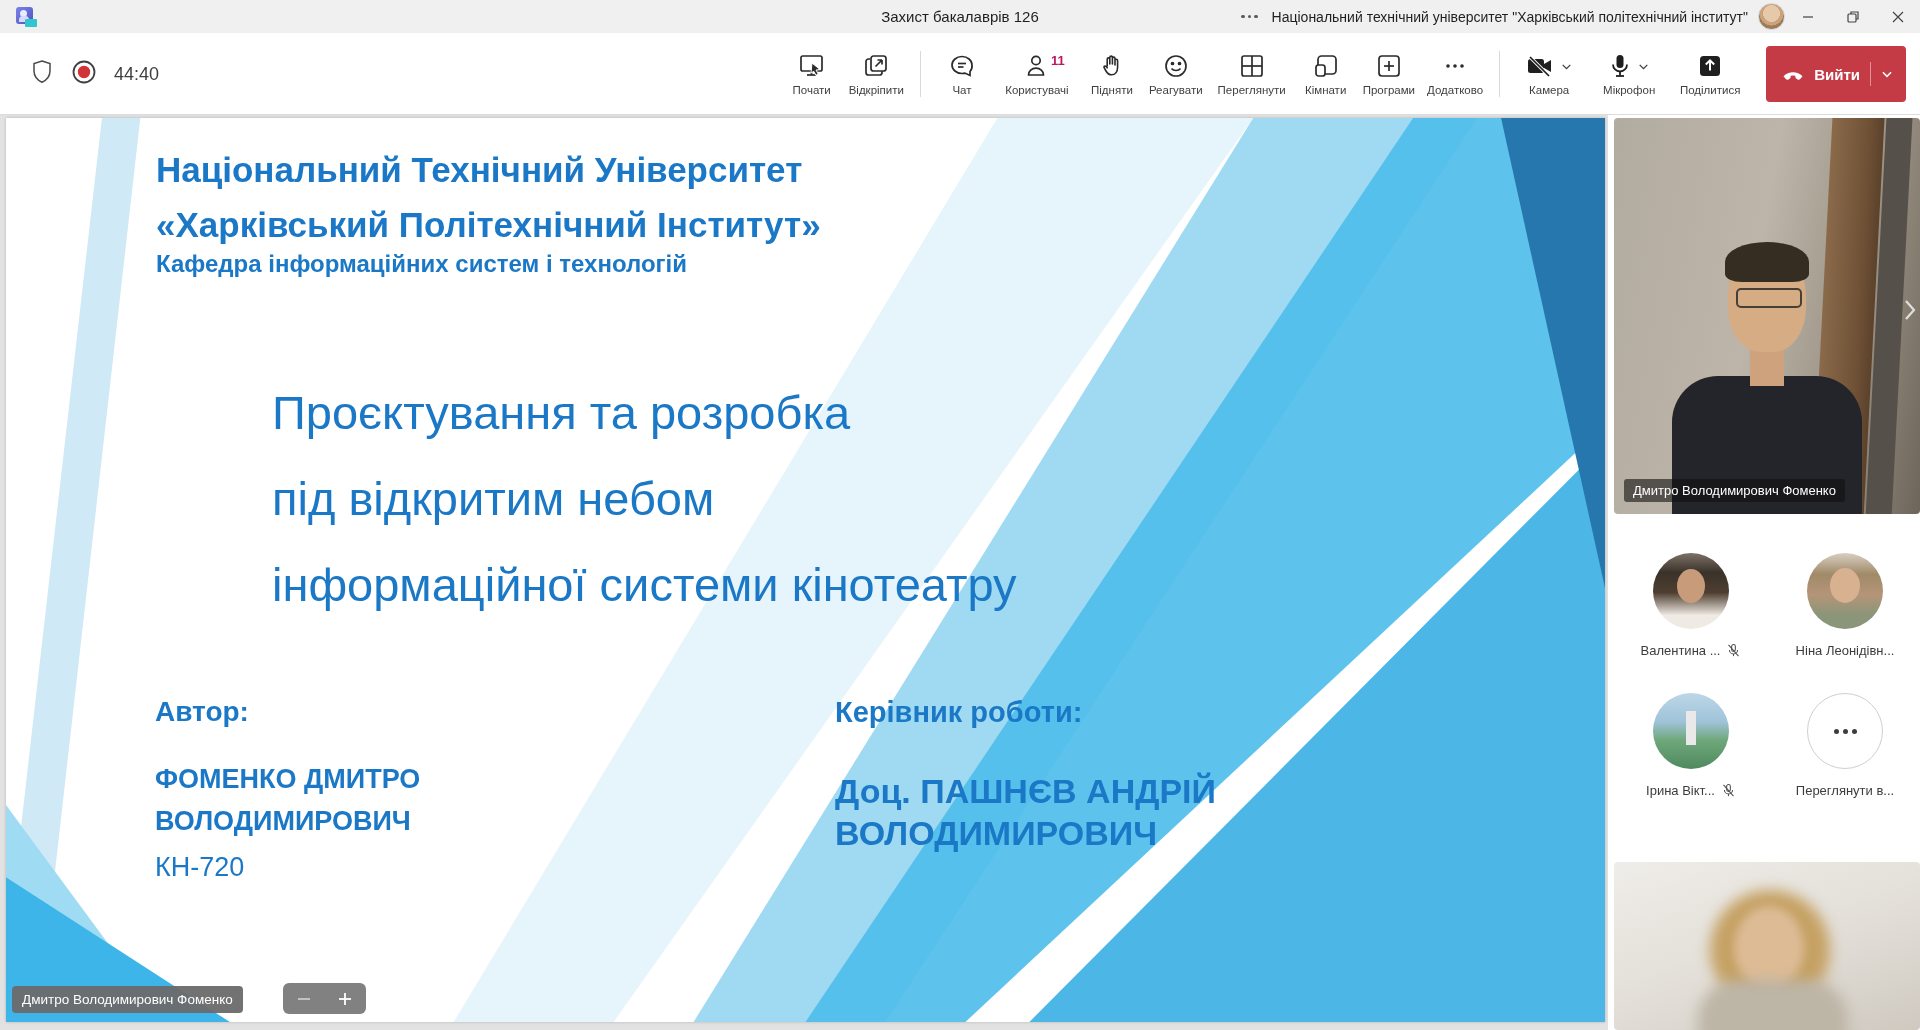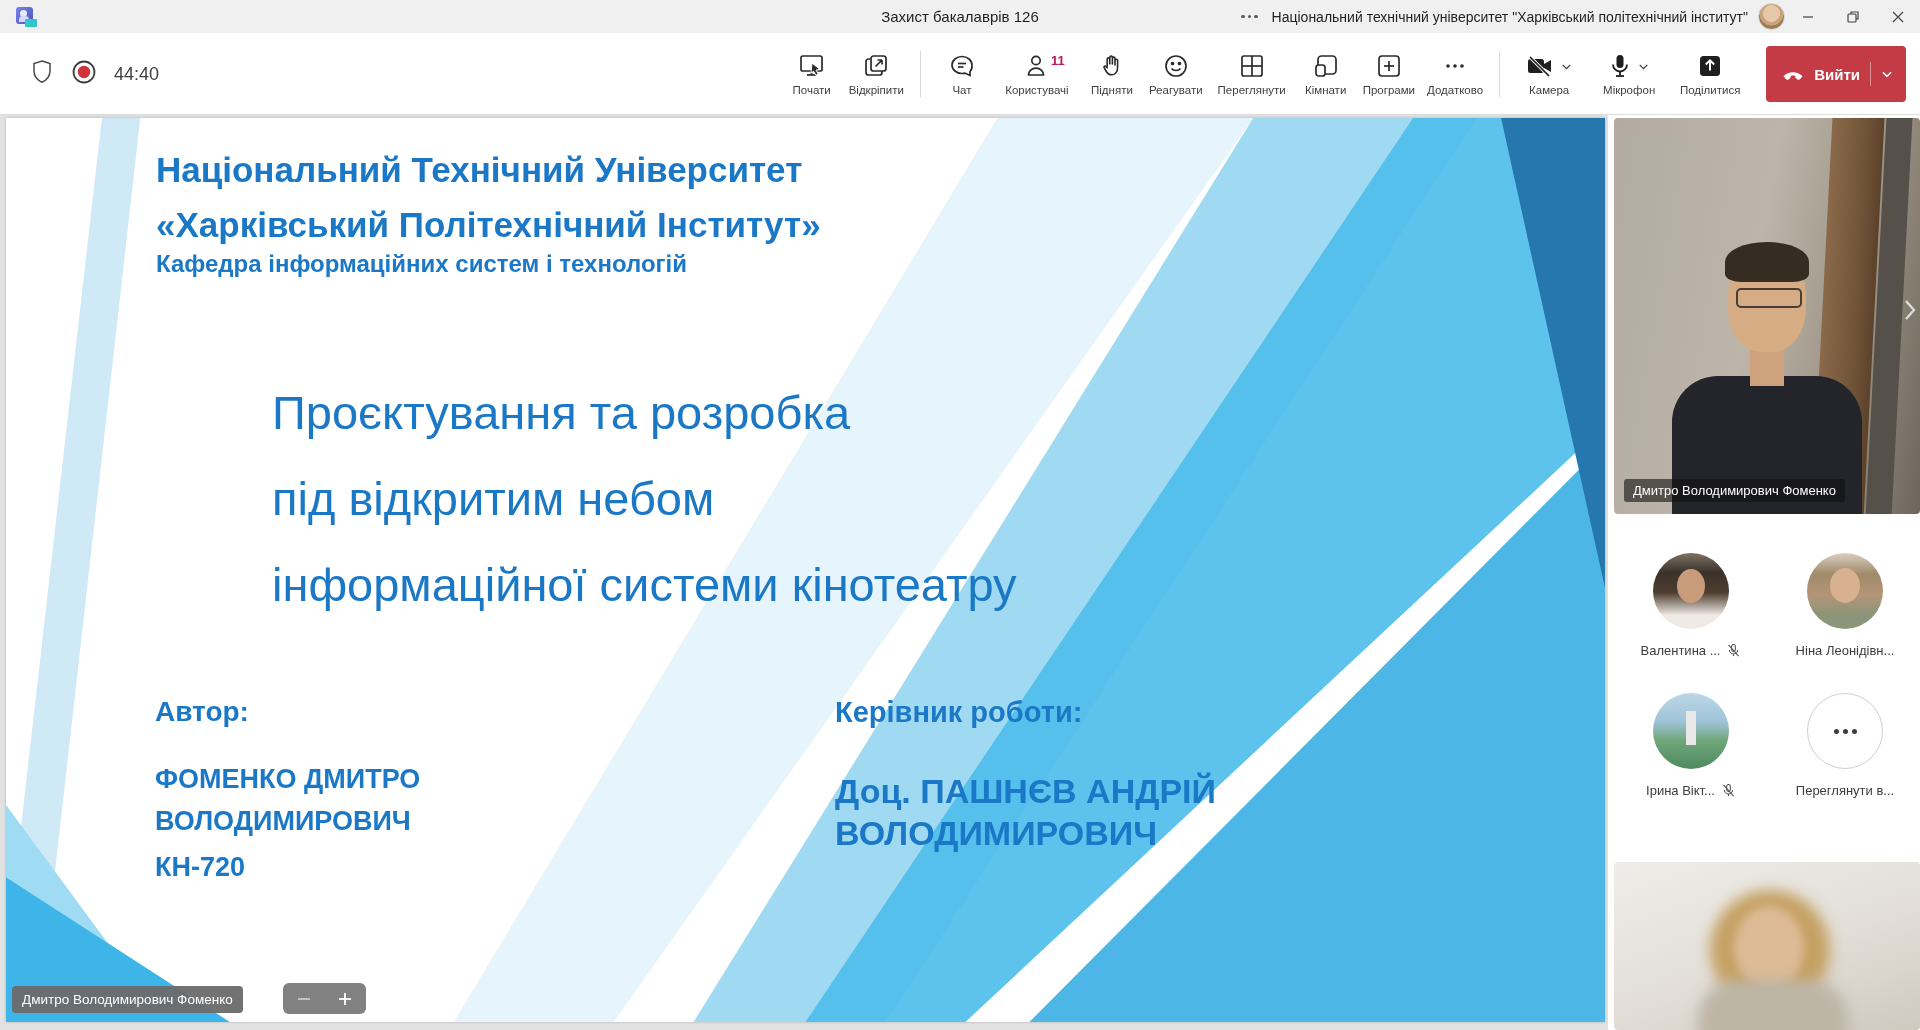--- a/index.html
+++ b/index.html
@@ -70,21 +70,21 @@
   .d-botright   { background:#39aee3; opacity:.9; clip-path:polygon(100% 36%, 100% 100%, 64% 100%); }
   .d-botleft1   { background:#9fdcf3; clip-path:polygon(0 76%, 10% 100%, 0 100%); }
   .d-botleft2   { background:#3db5e8; clip-path:polygon(0 84%, 14% 100%, 0 100%); }
 
   .slide-text { position:absolute; color:#1a78c6; }
   .uni-h   { left:150px; top:24px; font-size:35px; font-weight:bold; line-height:55px; }
   .dept    { left:150px; top:132px; font-size:24px; font-weight:bold; }
   .main-title { left:266px; top:252px; font-size:47px; font-weight:normal; line-height:86px; }
   .lbl-author { left:149px; top:578px; font-size:28px; font-weight:bold; }
   .author-name { left:149px; top:640px; font-size:27px; font-weight:bold; line-height:42px; }
-  .author-group { left:149px; top:734px; font-size:27px; font-weight:bold; }
+  .author-group { left:149px; top:734px; font-size:27px; font-weight:normal; }
   .lbl-super { left:829px; top:578px; font-size:29px; font-weight:bold; }
   .super-name { left:829px; top:652px; font-size:34px; font-weight:bold; line-height:42px; }
 
   .presenter-tag { position:absolute; left:12px; top:986px; height:27px; border-radius:4px;
                    background:rgba(106,106,106,.95); color:#fff; font-size:13.5px;
                    display:flex; align-items:center; padding:0 10px; z-index:5; }
   .zoom-pill { position:absolute; left:283px; top:983px; width:83px; height:31px;
                border-radius:6px; background:rgba(122,122,122,.95); z-index:5;
                display:flex; align-items:center; justify-content:space-around; }
   .zoom-pill span { display:flex; align-items:center; cursor:pointer; }

